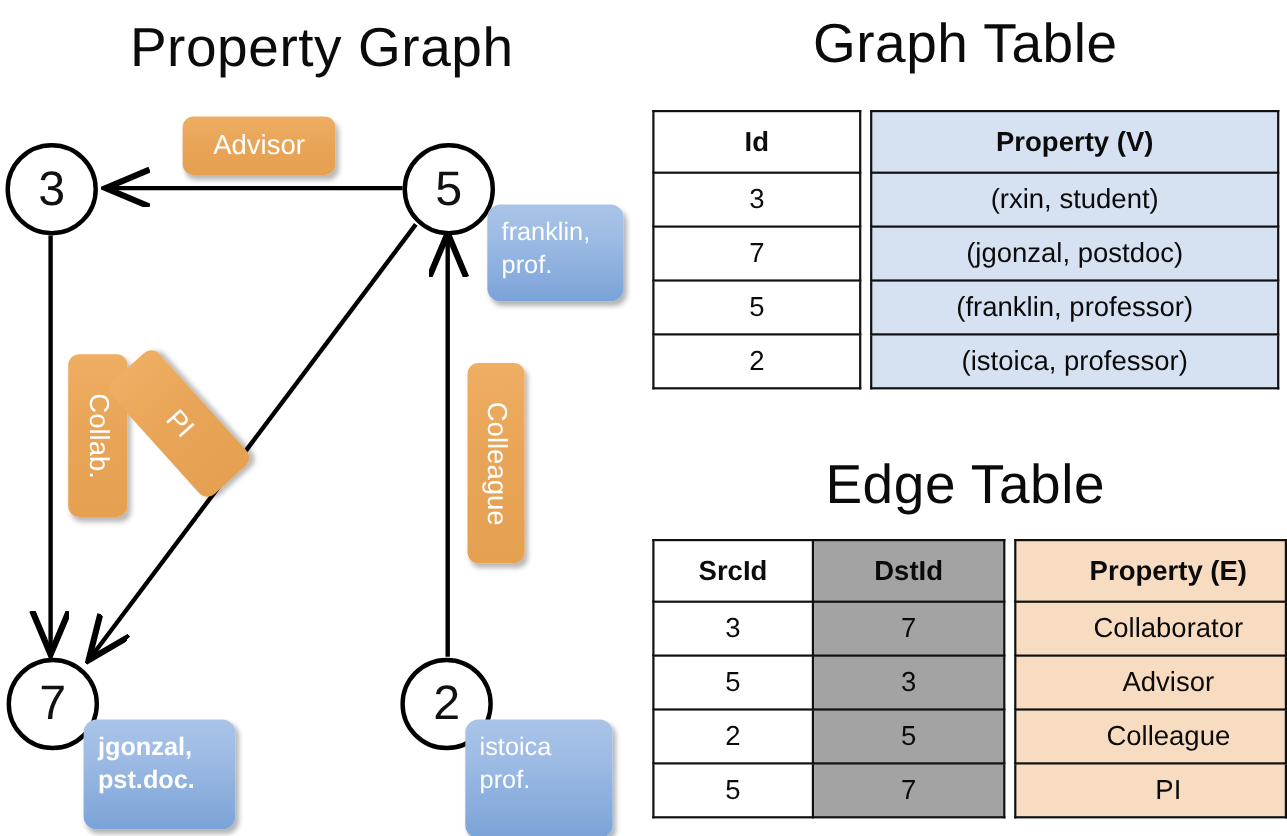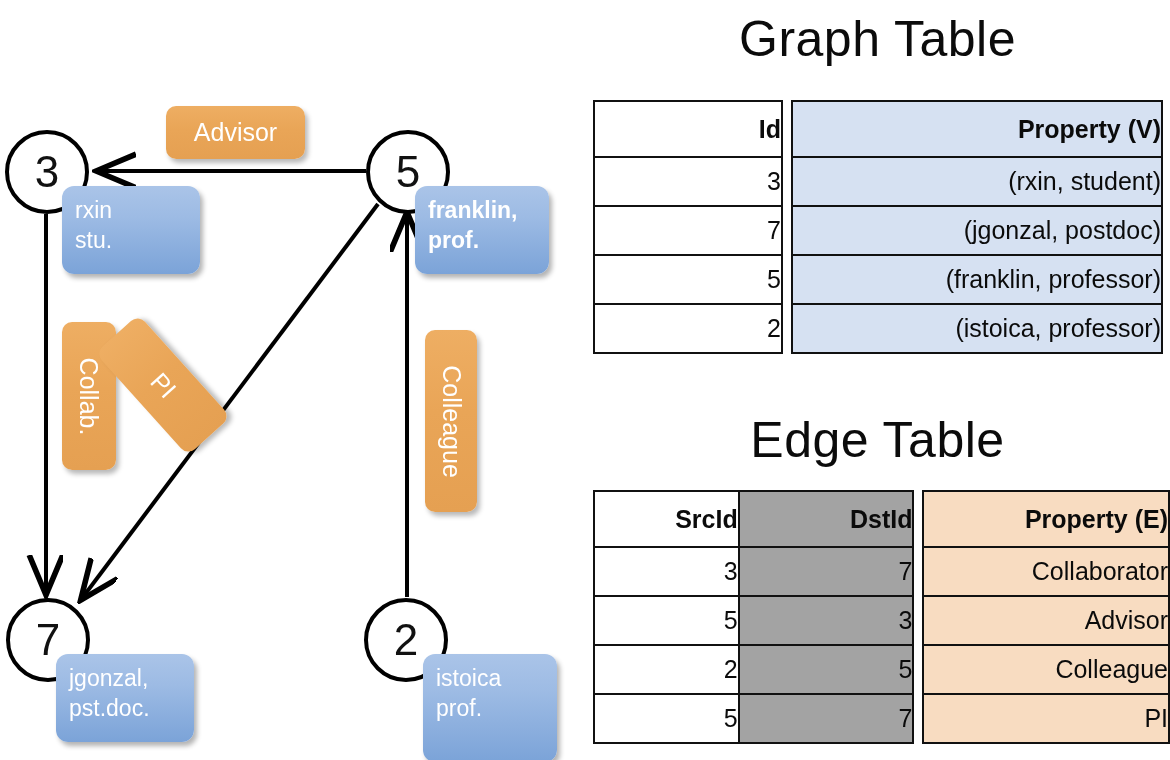--- a/index.html
+++ b/index.html
@@ -78,22 +78,22 @@
     font-family: "Liberation Sans", sans-serif;
     font-weight: 400;
     font-size: 23px;
     line-height: 30px;
     padding: 9px 0 0 13px;
     box-sizing: border-box;
     z-index: 4;
     white-space: pre-line;
   }
   #prop-rxin     { left: 62px;  top: 186px; width: 138px; height: 88px; }
-  #prop-franklin { left: 415px; top: 186px; width: 134px; height: 88px; font-weight: bold; }
-  #prop-jgonzal  { left: 56px;  top: 654px; width: 138px; height: 88px; }
+  #prop-franklin { left: 443px; top: 186px; width: 124px; height: 88px; }
+  #prop-jgonzal  { left: 76px;  top: 654px; width: 138px; height: 100px; font-weight: bold; }
   #prop-istoica  { left: 423px; top: 654px; width: 134px; height: 108px; }
 
   
   .edge-label {
     position: absolute;
     border-radius: 10px;
     background: linear-gradient(to bottom, #eeae63 0%, #e9a557 45%, #e5a052 100%);
     box-shadow: 3px 4px 5px rgba(0,0,0,0.28);
     color: #ffffff;
     font-family: "Liberation Sans", sans-serif;
@@ -127,21 +127,21 @@
 
   
   .tbl {
     position: absolute;
     border-collapse: collapse;
     font-family: "Liberation Sans", sans-serif;
     table-layout: fixed;
   }
   .tbl td, .tbl th {
     border: 2px solid #111;
-    text-align: right;
+    text-align: center;
     font-weight: 400;
     font-size: 25px;
     color: #0b0b0b;
     padding: 0;
     height: 49px;
     box-sizing: border-box;
   }
   .tbl th {
     font-weight: bold;
     font-size: 25px;
@@ -162,20 +162,21 @@
   #edge-table { left: 593px; top: 490px; }
   #edge-table .col-src  { width: 147px; background: #ffffff; margin-left: 16px; }
   #edge-table .col-dst  { width: 178px; background: #a3a3a3; margin-left: 47px; }
   #edge-table .col-prop { width: 248px; background: #f8dcc1; padding-left: 32px; }
 </style>
 </head>
 <body>
 
 <div id="graph-panel">
 
+  <div class="section-title" id="title-property-graph">Property Graph</div>
 
   <svg id="graph-edges" viewBox="0 0 585 760" xmlns="http://www.w3.org/2000/svg">
     <defs>
       <marker id="arrowhead" markerWidth="11" markerHeight="11" refX="9" refY="4.2" orient="auto" markerUnits="strokeWidth">
         <path d="M0,0 L10,4.2 L0,8.4" fill="none" stroke="#000" stroke-width="1.4"></path>
       </marker>
     </defs>
 
     <line x1="366" y1="171" x2="100" y2="171" stroke="#000" stroke-width="4" marker-end="url(#arrowhead)"></line>
 
@@ -205,22 +206,20 @@
   <div class="vertex-node" id="node-5">
     <span>5</span>
   </div>
   <div class="vertex-node" id="node-7">
     <span>7</span>
   </div>
   <div class="vertex-node" id="node-2">
     <span>2</span>
   </div>
 
-  <div class="prop-box" id="prop-rxin">rxin
-stu.</div>
   <div class="prop-box" id="prop-franklin">franklin,
 prof.</div>
   <div class="prop-box" id="prop-jgonzal">jgonzal,
 pst.doc.</div>
   <div class="prop-box" id="prop-istoica">istoica
 prof.</div>
 </div>
 
 <div class="section-title" id="title-vertex-table">Graph Table</div>
 

